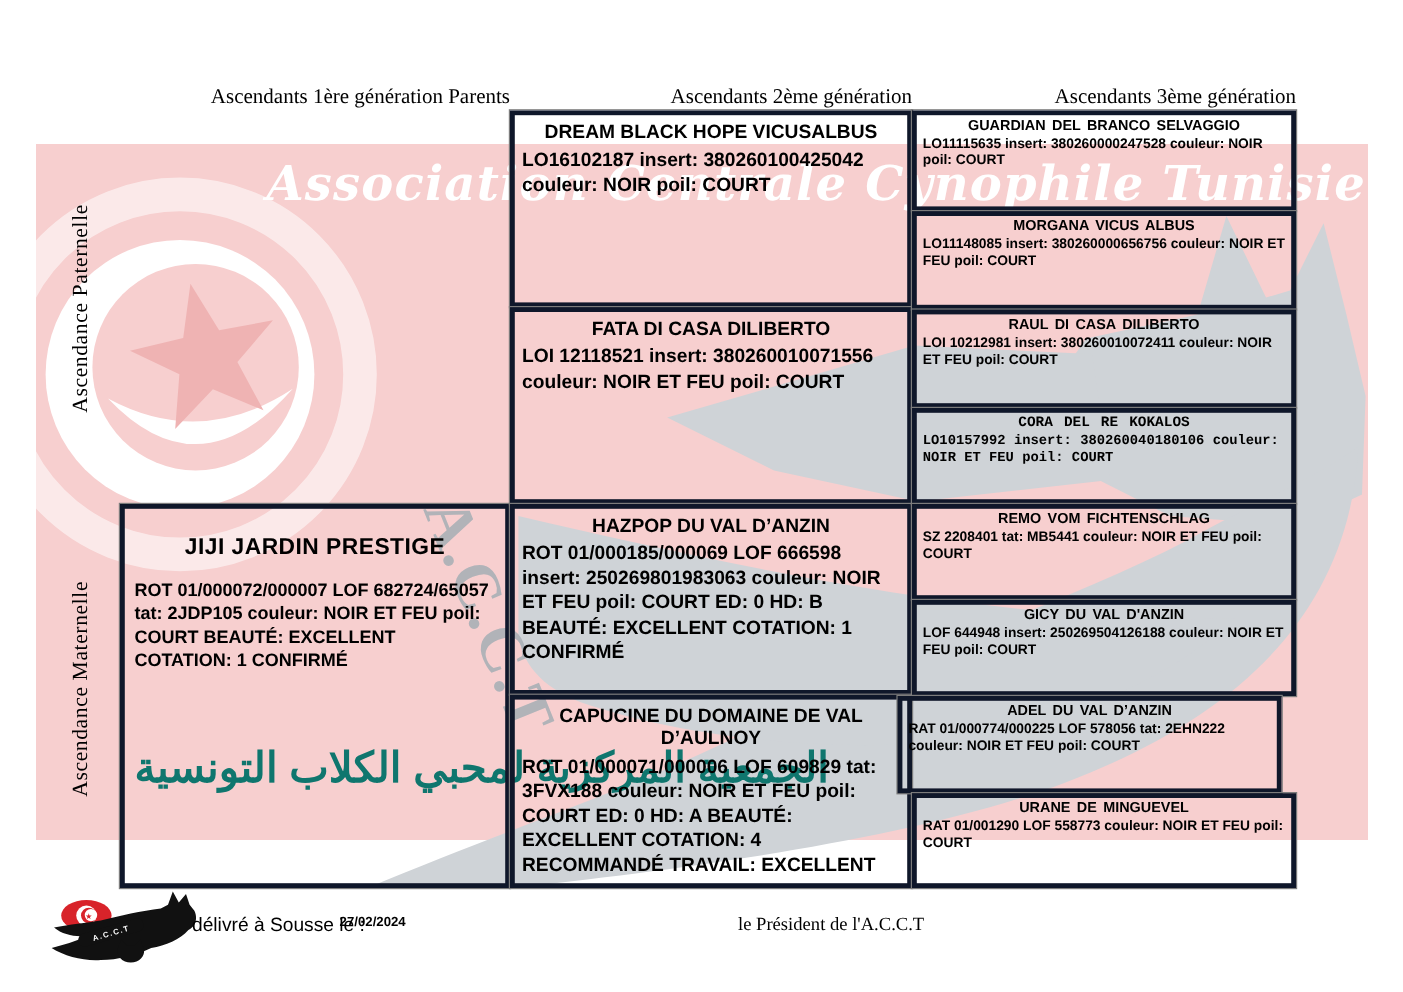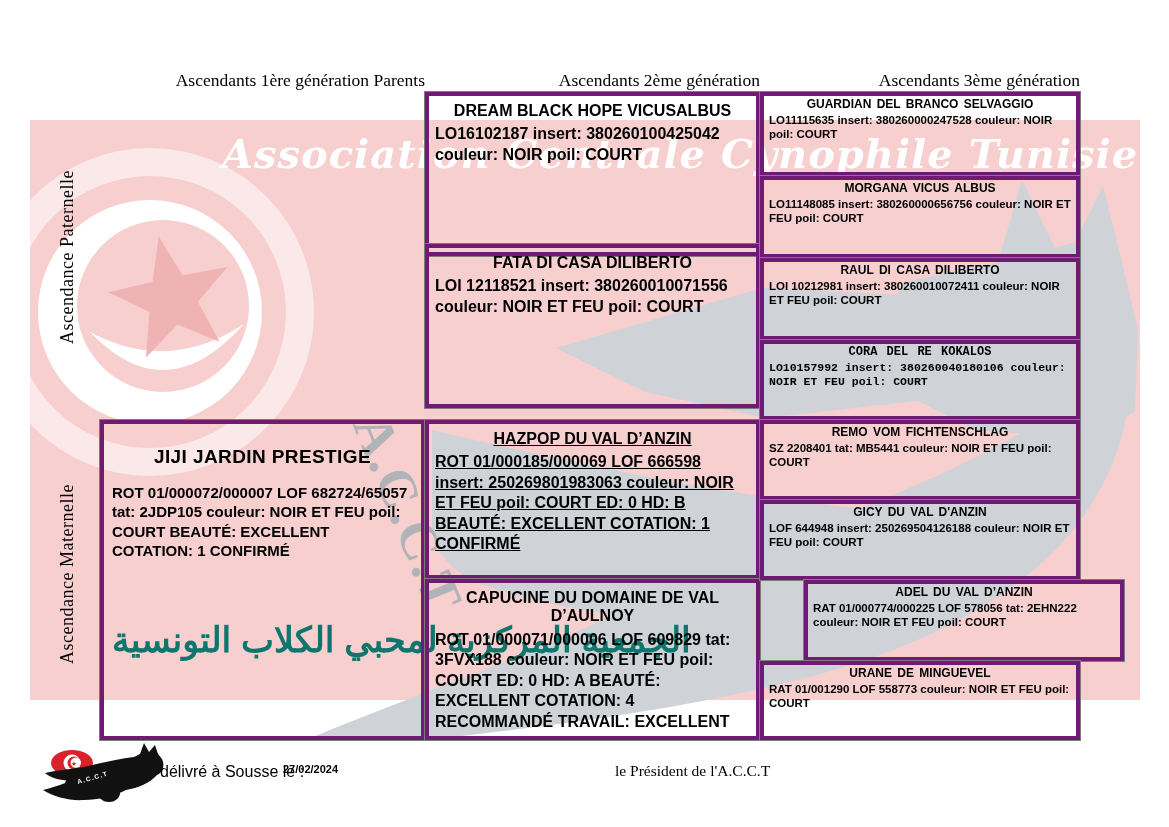--- a/index.html
+++ b/index.html
@@ -17,21 +17,21 @@
            letter-spacing:2px;color:#aab0b6;opacity:.9;
            transform:rotate(68deg);transform-origin:left top;}
   
   .gen-header{position:absolute;top:70px;z-index:2;text-align:right;
               font-family:"Liberation Serif",serif;font-size:17.5px;}
   .side-label{position:absolute;z-index:2;width:285px;height:22px;text-align:center;
               font-family:"Liberation Serif",serif;font-size:18px;letter-spacing:.5px;
               transform:rotate(-90deg);}
   
   .cell{position:absolute;z-index:2;box-sizing:border-box;
-        border:4px solid #701a75;box-shadow:0 0 0 1px #7c7c7c;background:transparent;}
+        border:4px solid #0f172a;box-shadow:0 0 0 1px #7c7c7c;background:transparent;}
   .cell .title{text-align:center;font-weight:bold;line-height:1.15;}
   .cell .details{font-weight:bold;text-align:left;}
   .c1 .title{font-size:19px;padding-top:22px;letter-spacing:.4px;}
   .c1 .details{font-size:15px;margin-top:15px;padding:0 8px;line-height:1.3;}
   .c2 .title{font-size:16px;padding-top:6px;}
   .c2 .details{font-size:16px;margin-top:4px;padding:0 6px;line-height:1.28;}
   .c3 .title{font-size:12px;padding-top:2px;word-spacing:2px;}
   .c3 .details{font-size:11.5px;margin-top:1px;padding:0 5px;line-height:1.22;}
   
   .footer-logo{position:absolute;left:38px;top:741px;z-index:2;}
@@ -79,25 +79,25 @@
 
   <div class="cell c1" style="left:100px;top:420px;width:325px;height:320px;">
     <div class="title">JIJI JARDIN PRESTIGE</div>
     <div class="details">ROT 01/000072/000007 LOF 682724/65057 tat: 2JDP105 couleur: NOIR ET FEU poil: COURT BEAUTÉ: EXCELLENT COTATION: 1 CONFIRMÉ</div>
   </div>
 
   <div class="cell c2" style="left:425px;top:92px;width:335px;height:164px;">
     <div class="title">DREAM BLACK HOPE VICUSALBUS</div>
     <div class="details">LO16102187 insert: 380260100425042 couleur: NOIR poil: COURT</div>
   </div>
-  <div class="cell c2" style="left:425px;top:244px;width:335px;height:164px;">
+  <div class="cell c2" style="left:425px;top:256px;width:335px;height:164px;">
     <div class="title">FATA DI CASA DILIBERTO</div>
     <div class="details">LOI 12118521 insert: 380260010071556 couleur: NOIR ET FEU poil: COURT</div>
   </div>
-  <div class="cell c2" style="left:425px;top:420px;width:335px;height:159px;text-decoration:underline;">
+  <div class="cell c2" style="left:425px;top:420px;width:335px;height:159px;">
     <div class="title">HAZPOP DU VAL D’ANZIN</div>
     <div class="details">ROT 01/000185/000069 LOF 666598 insert: 250269801983063 couleur: NOIR ET FEU poil: COURT ED: 0 HD: B BEAUTÉ: EXCELLENT COTATION: 1 CONFIRMÉ</div>
   </div>
   <div class="cell c2" style="left:425px;top:579px;width:335px;height:161px;">
     <div class="title">CAPUCINE DU DOMAINE DE VAL D’AULNOY</div>
     <div class="details">ROT 01/000071/000006 LOF 609829 tat: 3FVX188 couleur: NOIR ET FEU poil: COURT ED: 0 HD: A BEAUTÉ: EXCELLENT COTATION: 4 RECOMMANDÉ TRAVAIL: EXCELLENT</div>
   </div>
 
   <div class="cell c3" style="left:760px;top:92px;width:320px;height:84px;">
     <div class="title">GUARDIAN DEL BRANCO SELVAGGIO</div>
@@ -116,21 +116,21 @@
     <div class="details">LO10157992 insert: 380260040180106 couleur: NOIR ET FEU poil: COURT</div>
   </div>
   <div class="cell c3" style="left:760px;top:420px;width:320px;height:80px;">
     <div class="title">REMO VOM FICHTENSCHLAG</div>
     <div class="details">SZ 2208401 tat: MB5441 couleur: NOIR ET FEU poil: COURT</div>
   </div>
   <div class="cell c3" style="left:760px;top:500px;width:320px;height:80px;">
     <div class="title">GICY DU VAL D'ANZIN</div>
     <div class="details">LOF 644948 insert: 250269504126188 couleur: NOIR ET FEU poil: COURT</div>
   </div>
-  <div class="cell c3" style="left:804px;top:580px;width:320px;height:81px;">
+  <div class="cell c3" style="left:748px;top:580px;width:320px;height:81px;">
     <div class="title">ADEL DU VAL D’ANZIN</div>
     <div class="details">RAT 01/000774/000225 LOF 578056 tat: 2EHN222 couleur: NOIR ET FEU poil: COURT</div>
   </div>
   <div class="cell c3" style="left:760px;top:661px;width:320px;height:79px;">
     <div class="title">URANE DE MINGUEVEL</div>
     <div class="details">RAT 01/001290 LOF 558773 couleur: NOIR ET FEU poil: COURT</div>
   </div>
 
   <svg class="footer-logo" width="126" height="68" viewBox="0 0 126 68">
     <ellipse cx="34" cy="22" rx="21" ry="13" fill="#d8232a"></ellipse>

